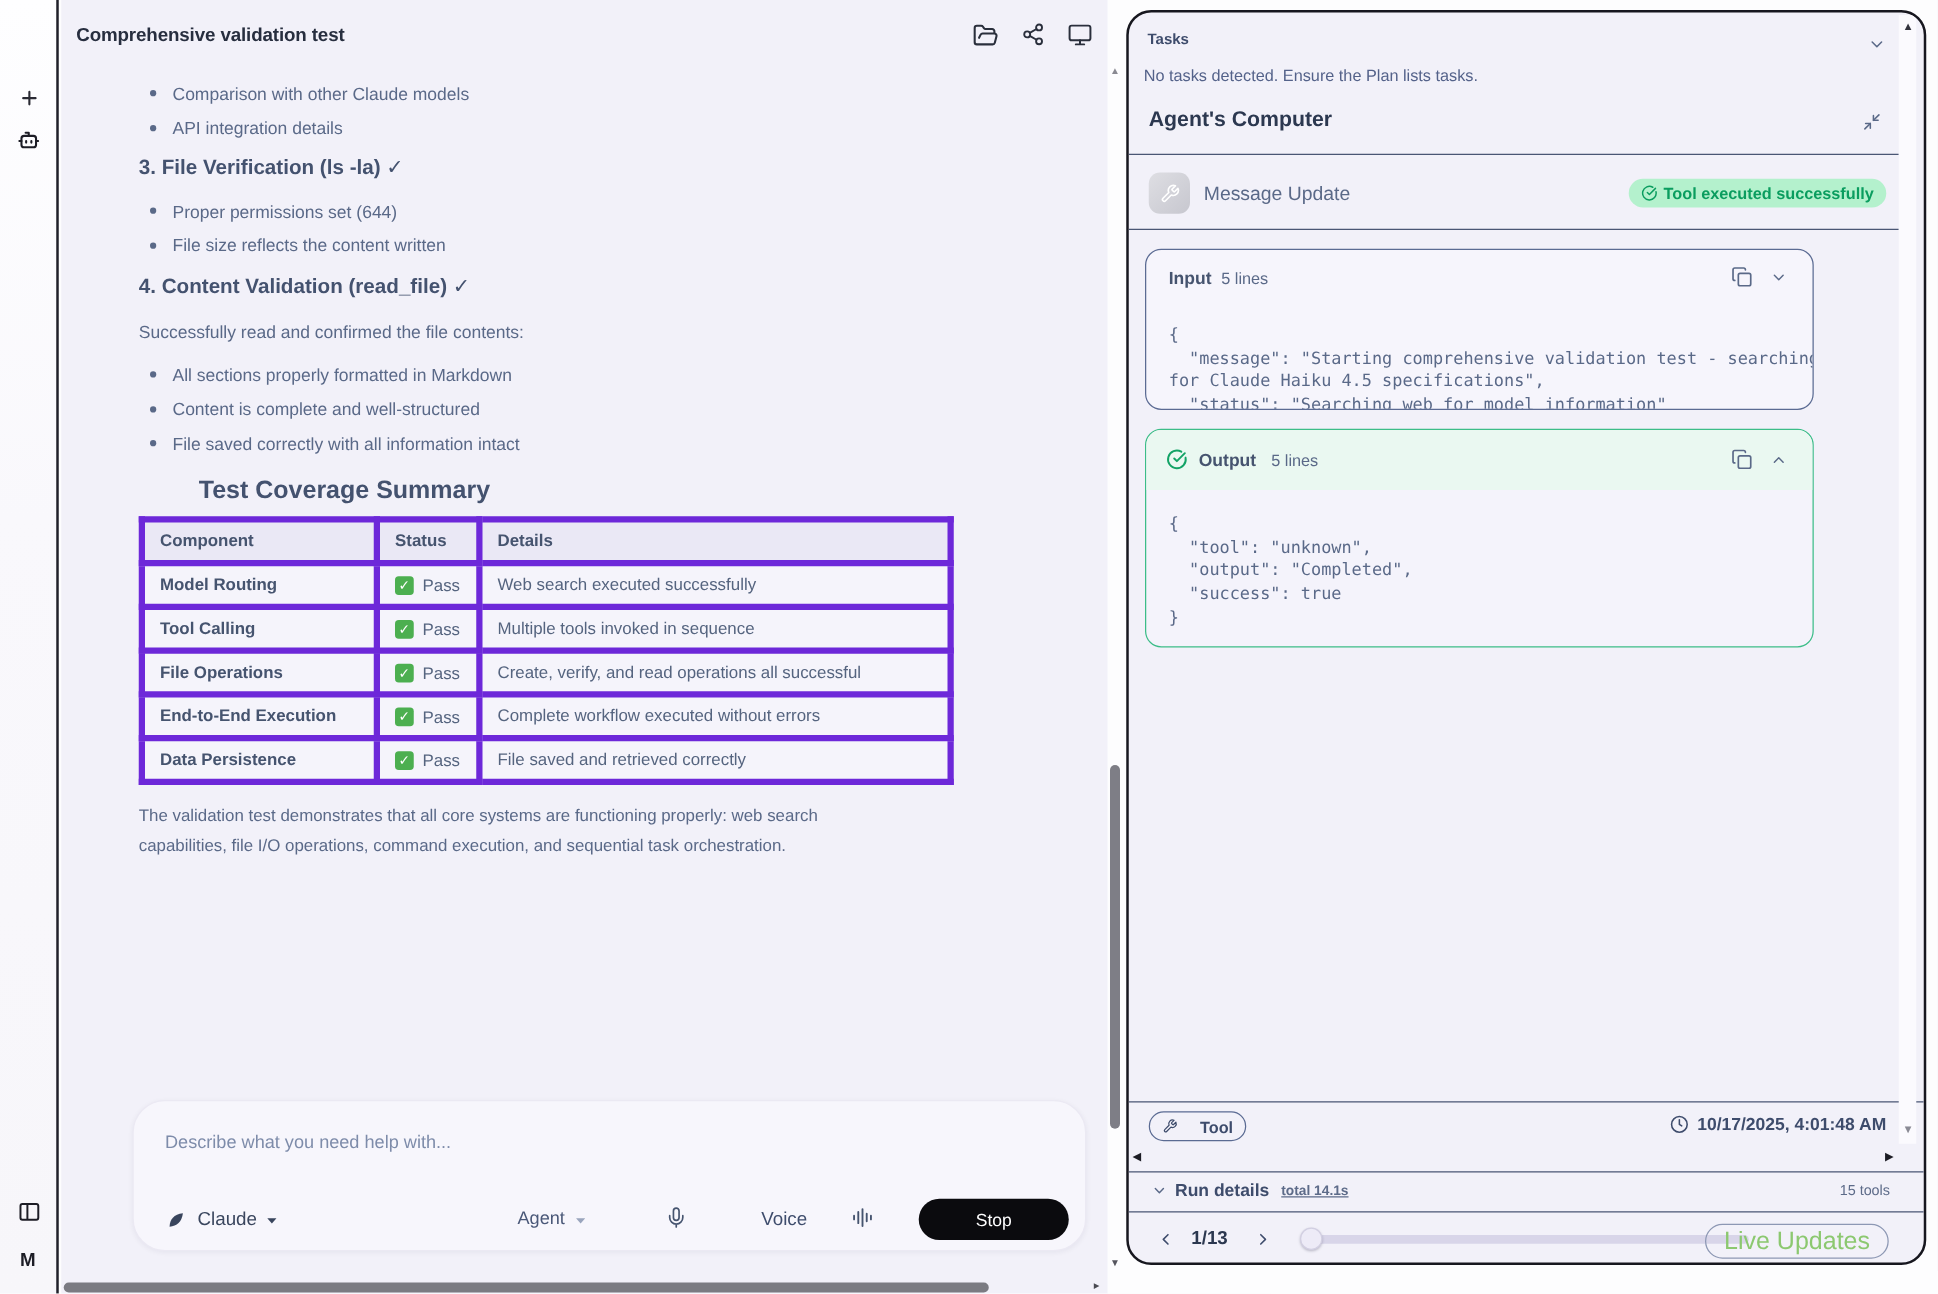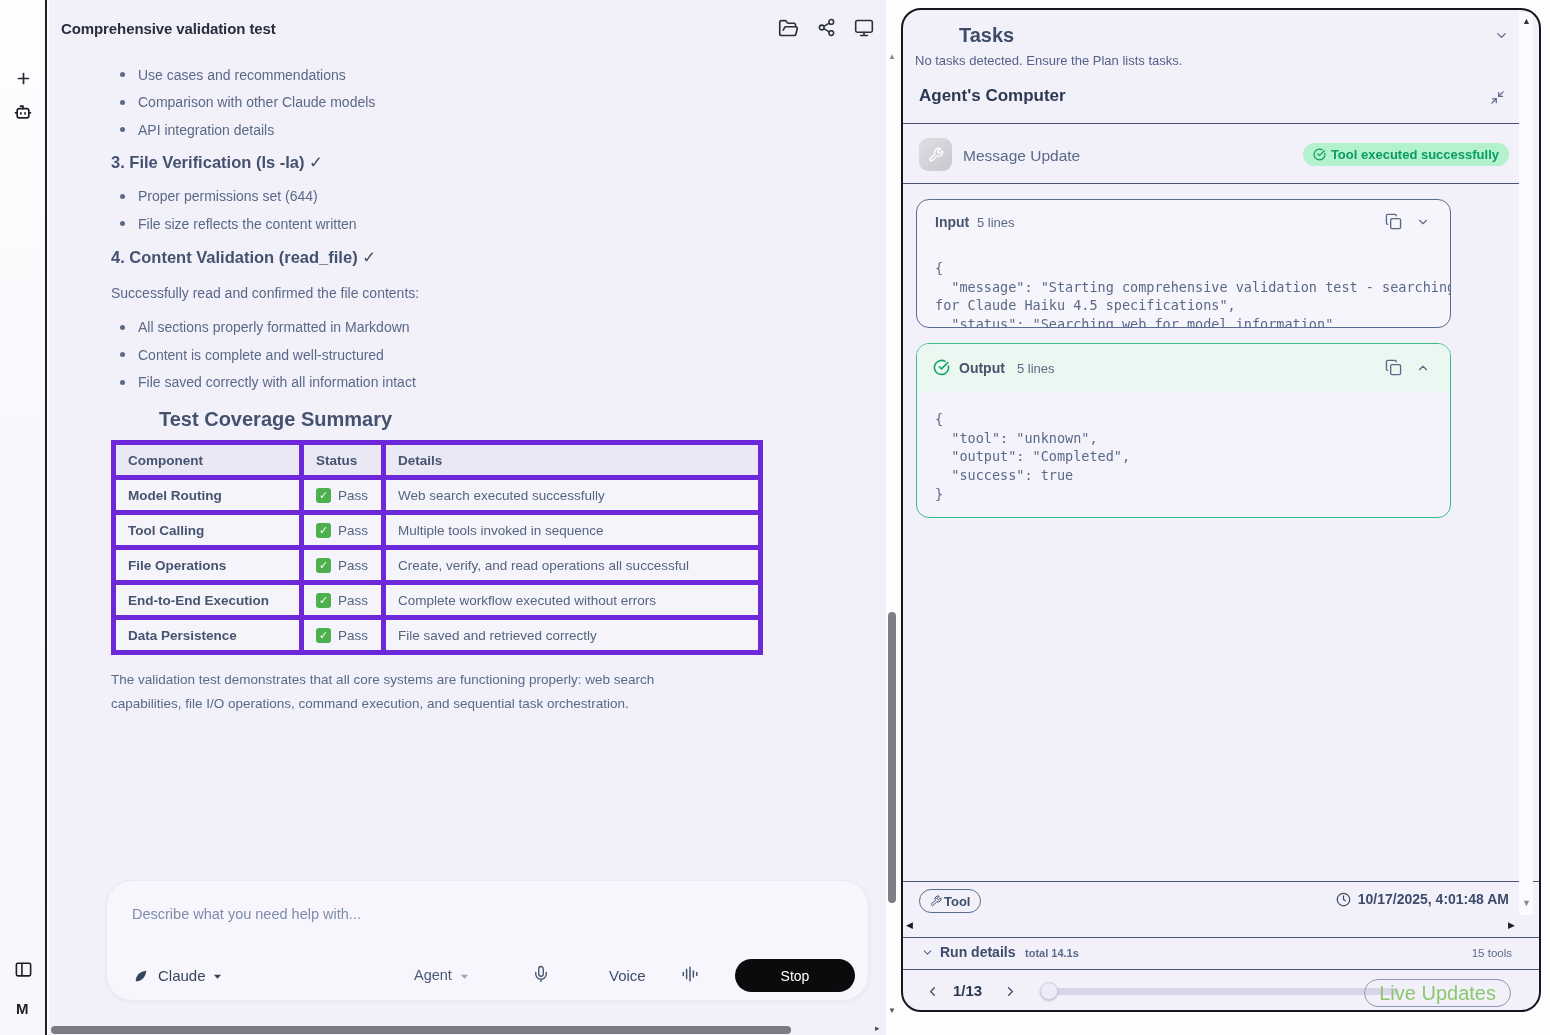--- a/index.html
+++ b/index.html
@@ -70,21 +70,21 @@
   .chat-hthumb { position:absolute; left:2px; top:1026px; width:740px; height:8px; border-radius:4px; background:#7b7b82; }
   .chat-harrow { position:absolute; left:826px; top:1023px; font-size:9px; color:#4a4a52; }
   .chat-vscroll { position:absolute; left:888px; top:0; width:9px; height:1035px; }
   .cv-up    { position:absolute; left:0; top:52px;  font-size:8px; color:#8a8a92; }
   .cv-thumb { position:absolute; left:0; top:612px; width:8px; height:291px; border-radius:4px; background:#7e7e86; }
   .cv-down  { position:absolute; left:0; top:1006px; font-size:8px; color:#55555e; }
 
   
   .panel { position:absolute; left:901px; top:8px; width:640px; height:1004px;
            background:#f2f1f9; border:2px solid #17171f; border-radius:20px; overflow:hidden; }
-  .tasks-title { position:absolute; left:15px; top:14px; font-size:20px; font-weight:600; color:#3e4c6c;margin-left:41px; }
+  .tasks-title { position:absolute; left:15px; top:14px; font-size:12px; font-weight:600; color:#3e4c6c; }
   .tasks-ch    { position:absolute; right:30px; top:18px; color:#5a6988; }
   .tasks-sub   { position:absolute; left:12px; top:43px; font-size:13px; color:#54628a; }
   .comp-title  { position:absolute; left:16px; top:76px; font-size:17px; font-weight:700; color:#2c3850; }
   .collapse-ic { position:absolute; right:34px; top:80px; color:#5a6988; }
   .pdiv { position:absolute; left:0; height:1px; background:#4a5674; }
   .d1 { top:113px; right:20px; } .d2 { top:173px; right:20px; }
   .d3 { top:871px; right:0; }   .d4 { top:927px; right:0; }   .d5 { top:959px; right:0; }
 
   .wrench-tile { position:absolute; left:16px; top:128px; width:33px; height:33px; border-radius:9px;
                  background:linear-gradient(135deg,#dedee3,#c7c7cf); color:#fff;
@@ -103,30 +103,30 @@
   .io-lines { position:absolute; top:14.5px; font-size:13px; color:#5a6988; }
   .io-copy { position:absolute; top:13px; color:#5a6988; cursor:pointer; }
   .io-chev { position:absolute; top:15px; color:#5a6988; cursor:pointer; }
   .io-code { position:absolute; left:18px; font-family:"DejaVu Sans Mono","Liberation Mono",monospace;
              font-size:13.5px; color:#5a6988; white-space:pre; }
   .in-code  { top:59px; line-height:18.5px; }
   .out-code { top:66px; line-height:18.7px; }
   .out-check { position:absolute; left:16px; top:15px; color:#13a366; }
 
   .tool-pill { position:absolute; left:16px; top:879px; height:24px; padding:0 10px;
-               border:1px solid #5b6b93; border-radius:12px; display:flex; align-items:center; gap:2px;
+               border:1px solid #5b6b93; border-radius:12px; display:flex; align-items:center; gap:18px;
                color:#3e4c6c; font-size:13px; font-weight:600; }
   .stamp { position:absolute; right:30px; top:881px; display:flex; align-items:flex-end; gap:7px;
            font-size:14px; font-weight:600; color:#3e4c6c; }
   .ph-left  { position:absolute; left:3px;  top:910px; font-size:9px; color:#1c1c24; }
   .ph-right { position:absolute; right:24px; top:910px; font-size:9px; color:#1c1c24; }
 
   .run-ch    { position:absolute; left:18px; top:936px; color:#5a6988; }
   .run-label { position:absolute; left:37px; top:934px; font-size:14px; font-weight:700; color:#3e4c6c; }
-  .run-total { position:absolute; left:122px; top:937px; font-size:11px; font-weight:600; color:#5d6b89; }
+  .run-total { position:absolute; left:122px; top:937px; font-size:11px; font-weight:600; color:#5d6b89;text-decoration:underline; }
   .run-tools { position:absolute; right:27px; top:937px; font-size:11.5px; color:#5d6b89; }
 
   .pg-prev { position:absolute; left:22px;  top:974px; color:#3e4c6c; cursor:pointer; }
   .pg-num  { position:absolute; left:50px;  top:972px; font-size:15px; font-weight:600; color:#2c3850; }
   .pg-next { position:absolute; left:100px; top:974px; color:#3e4c6c; cursor:pointer; }
   .pg-track { position:absolute; left:139px; top:978px; width:357px; height:7px; border-radius:4px; background:#d8d5e9; }
   .pg-thumb { position:absolute; left:137px; top:972px; width:18px; height:18px; border-radius:50%;
               background:#edebf7; border:1px solid #d2cfe2; box-shadow:0 1px 2px rgba(30,30,60,.25); }
   .live-btn { position:absolute; right:28px; top:969px; height:28px; padding:0 14px;
               border:1.5px solid #8d98b4; border-radius:14px; color:#8cc870; font-size:20px; font-weight:500;
@@ -182,24 +182,20 @@
       <span class="btn ico">
         <svg width="20" height="20" viewBox="0 0 24 24" fill="none" stroke="currentColor" stroke-width="1.9" stroke-linecap="round" stroke-linejoin="round">
             <rect x="2" y="3" width="20" height="14" rx="2"></rect>
             <path d="M8 21h8M12 17v4"></path>
           </svg>
       </span>
     </div>
 
     <div class="md">
       <ul class="ul-a">
-        <li>
-            <span class="dot"></span>
-            <span>Use cases and recommendations</span>
-          </li>
         <li>
             <span class="dot"></span>
             <span>Comparison with other Claude models</span>
           </li>
         <li>
             <span class="dot"></span>
             <span>API integration details</span>
           </li>
       </ul>
       <h3 class="h3-a">3. File Verification (ls -la) ✓</h3>

